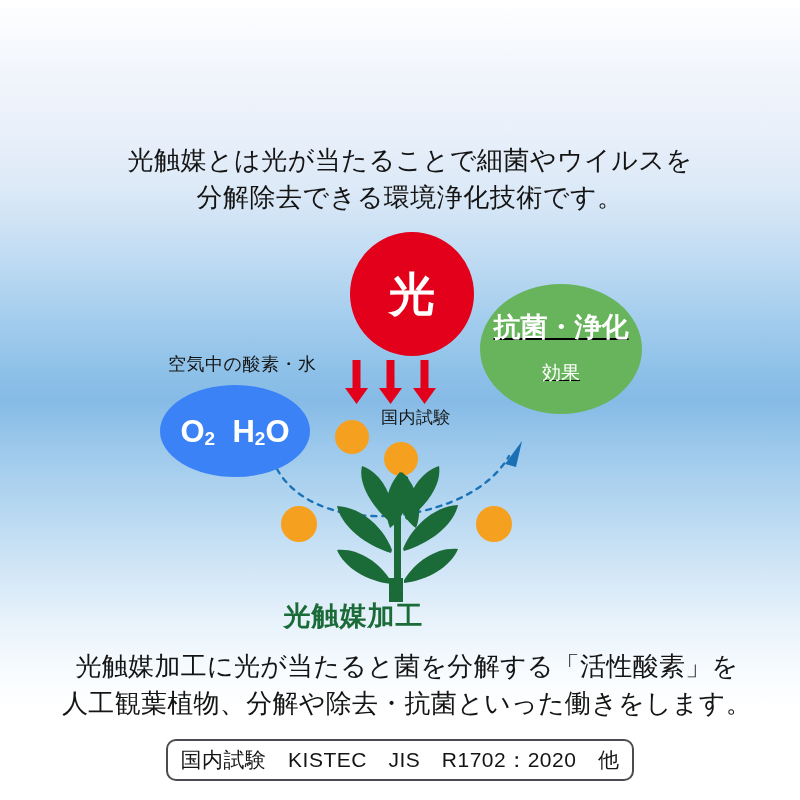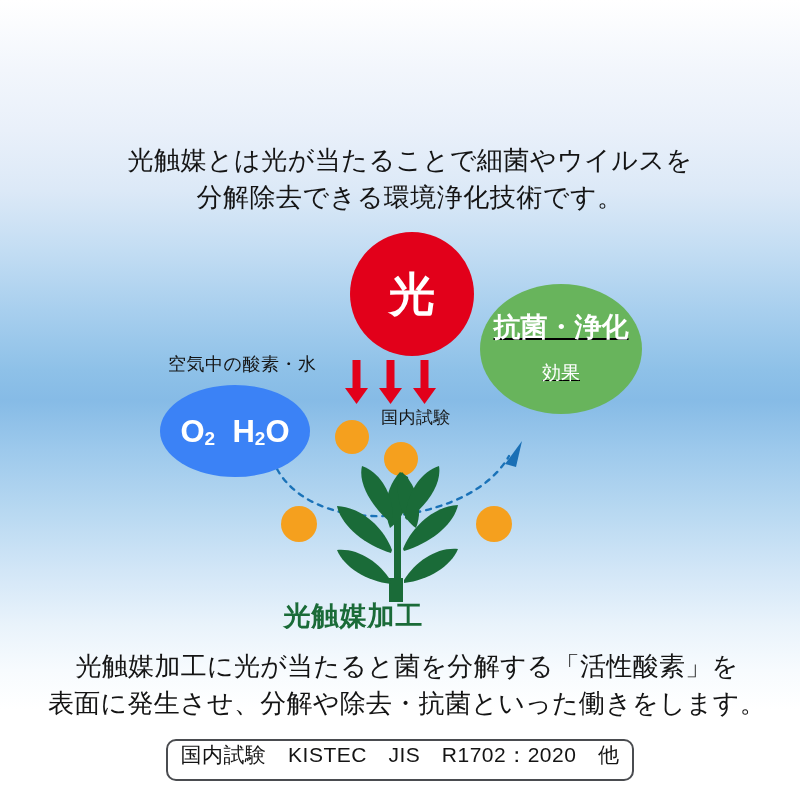--- a/index.html
+++ b/index.html
@@ -241,21 +241,21 @@
   #bottom-text .line { display: block; white-space: nowrap; padding-left: 14px; }
 
   
   #test-box {
     position: absolute;
     left: 166px; top: 739px;
     width: 468px; height: 42px;
     border: 2px solid #4a4c50;
     border-radius: 10px;
     display: flex;
-    align-items: flex-start;
+    align-items: center;
     justify-content: center;
     box-sizing: border-box;
     background: transparent;
   }
   #test-box .test-text {
     color: #141414;
     font-size: 21px;
     letter-spacing: 0.5px;
     white-space: nowrap;
   }
@@ -346,20 +346,20 @@
       </span>
     </div>
 
     <div id="ros-label">国内試験</div>
 
     <div id="plant-label">光触媒加工</div>
   </div>
 
   <div id="bottom-text">
     <span class="line">光触媒加工に光が当たると菌を分解する「活性酸素」を</span>
-    <span class="line">表面に発生させ、分解や除去・抗菌といった働きをします。</span>
+    <span class="line">人工観葉植物、分解や除去・抗菌といった働きをします。</span>
   </div>
 
   <div id="test-box">
     <span class="test-text">国内試験　KISTEC　JIS　R1702：2020　他</span>
   </div>
 
 </div>
 
 </body></html>

